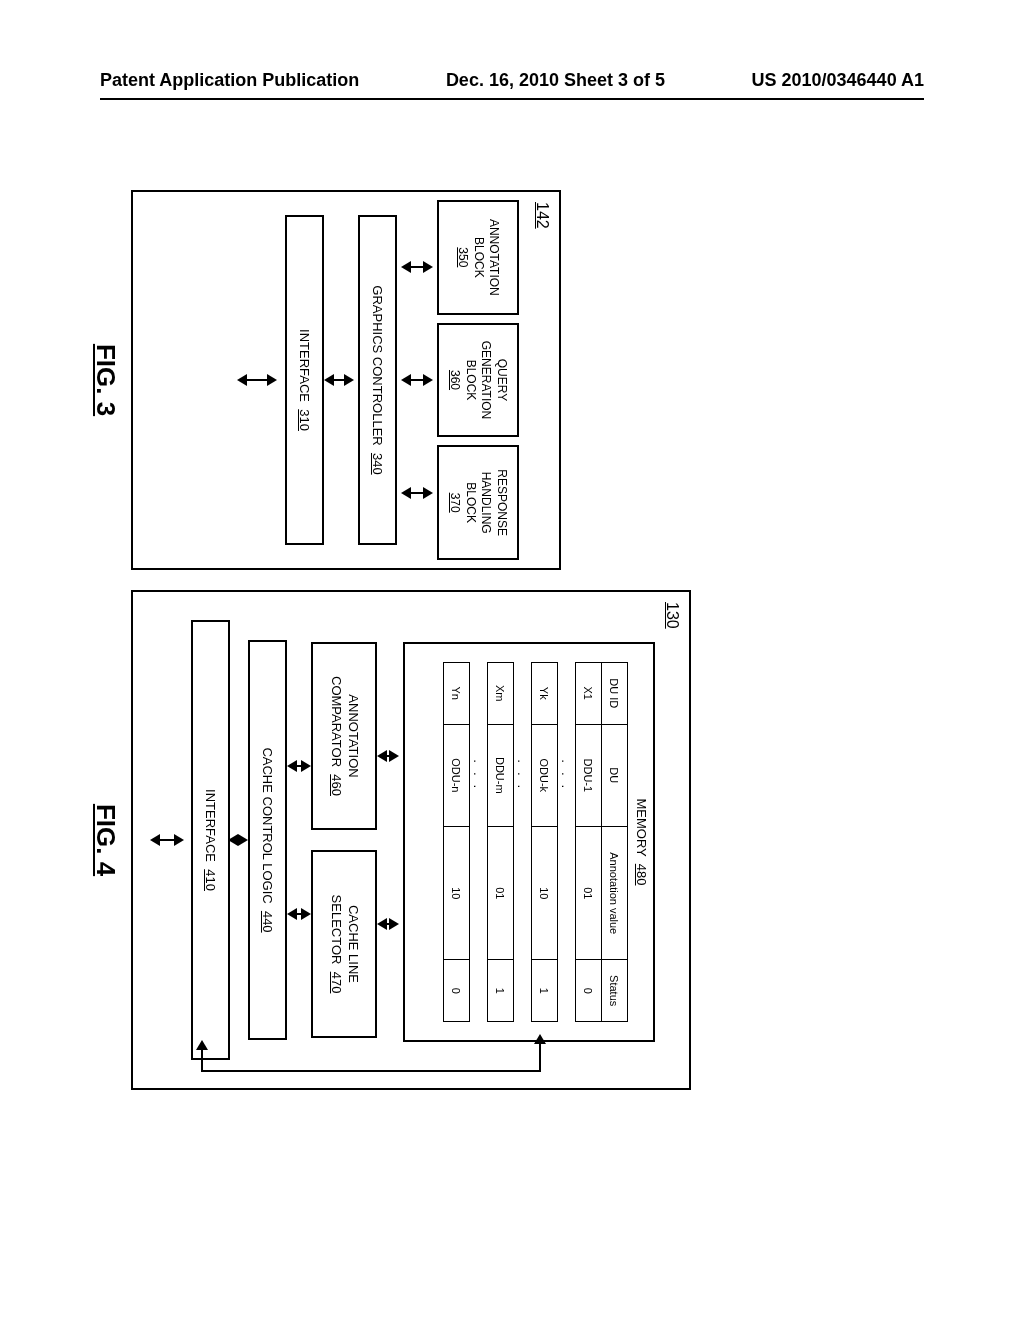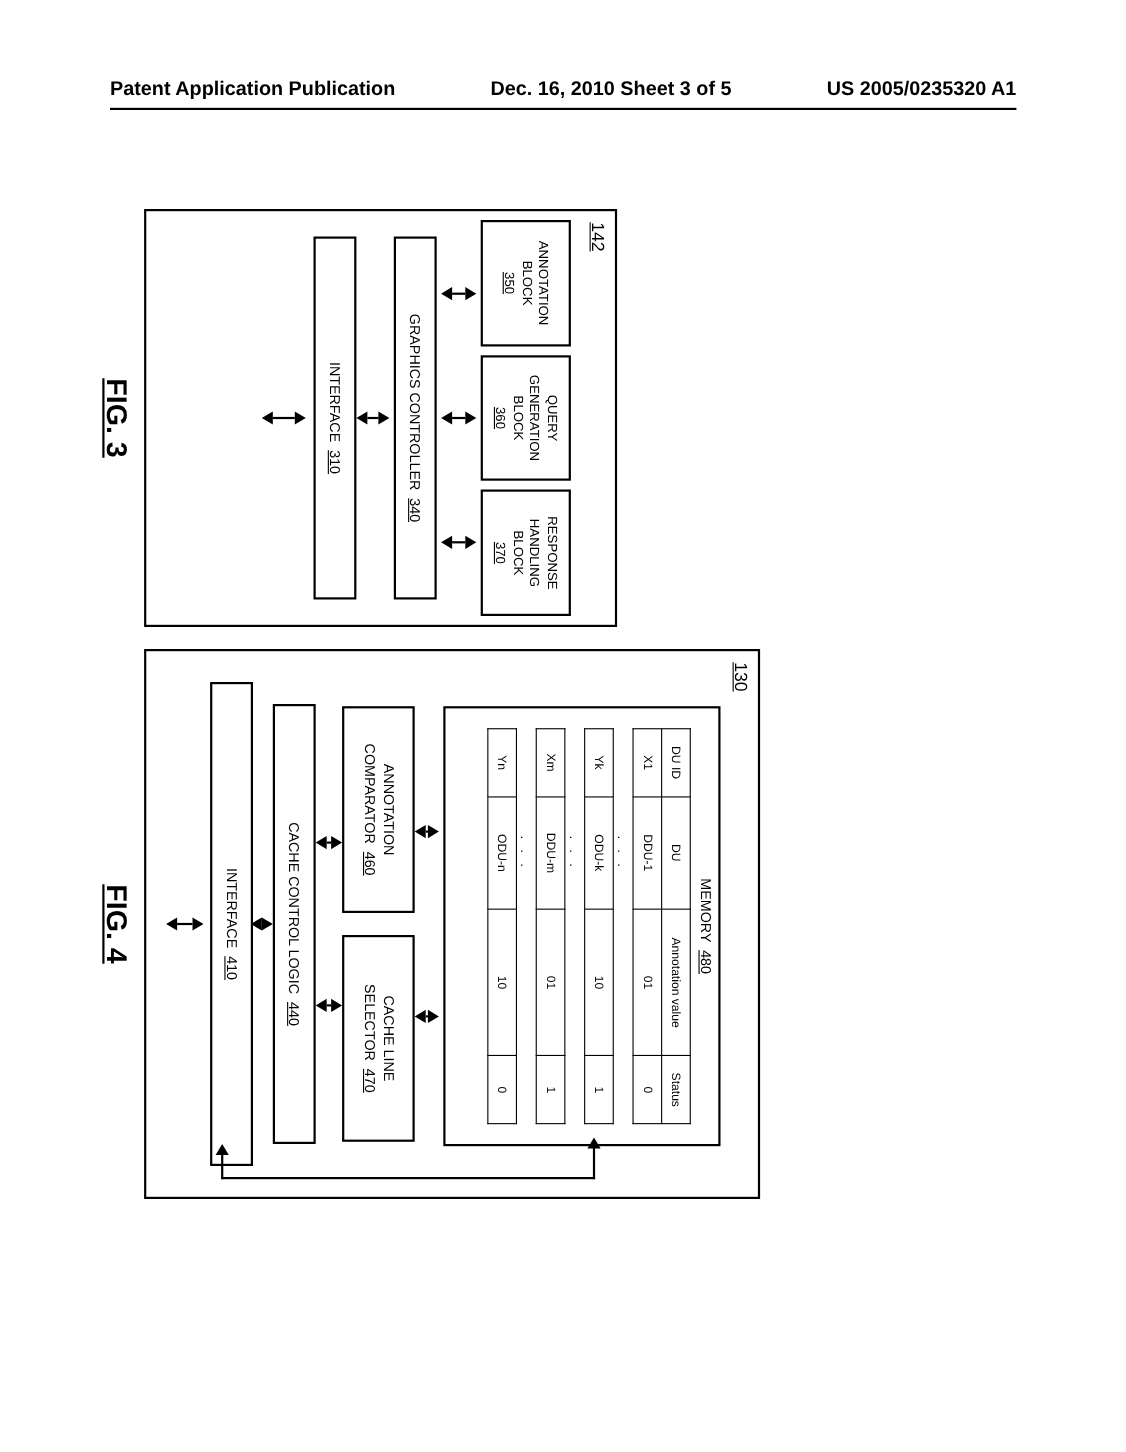--- a/index.html
+++ b/index.html
@@ -281,21 +281,21 @@
   }
 </style>
 </head>
 <body>
 
 <div class="page">
 
   <div class="header">
     <span>Patent Application Publication</span>
     <span>Dec. 16, 2010  Sheet 3 of 5</span>
-    <span>US 2005/0235320 A1</span>
+    <span>US 2010/0346440 A1</span>
   </div>
   <div class="header-line"></div>
 
   <div class="figures-area">
     <div class="rotator">
 
       <div class="fig-wrap">
         <div class="outer-box fig3-box">
           <div class="ref-num">142</div>
 

